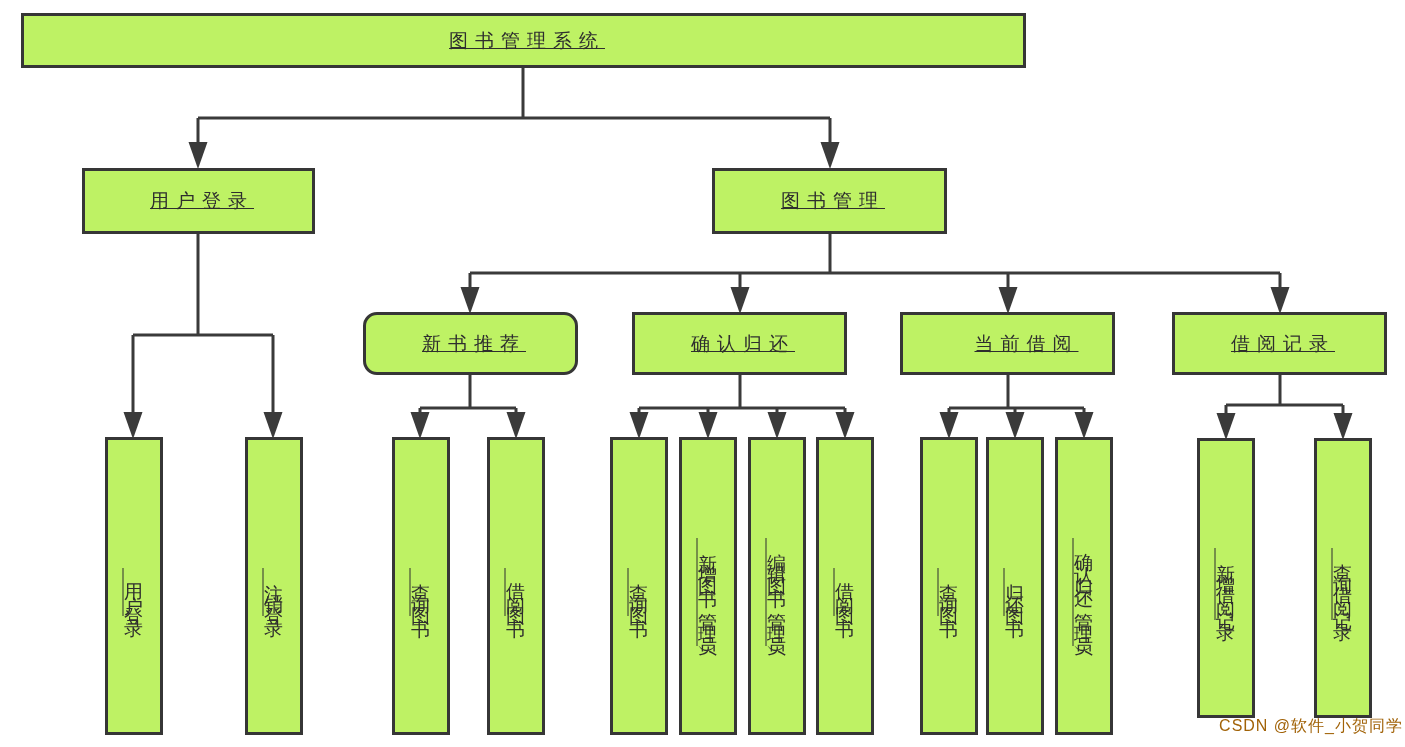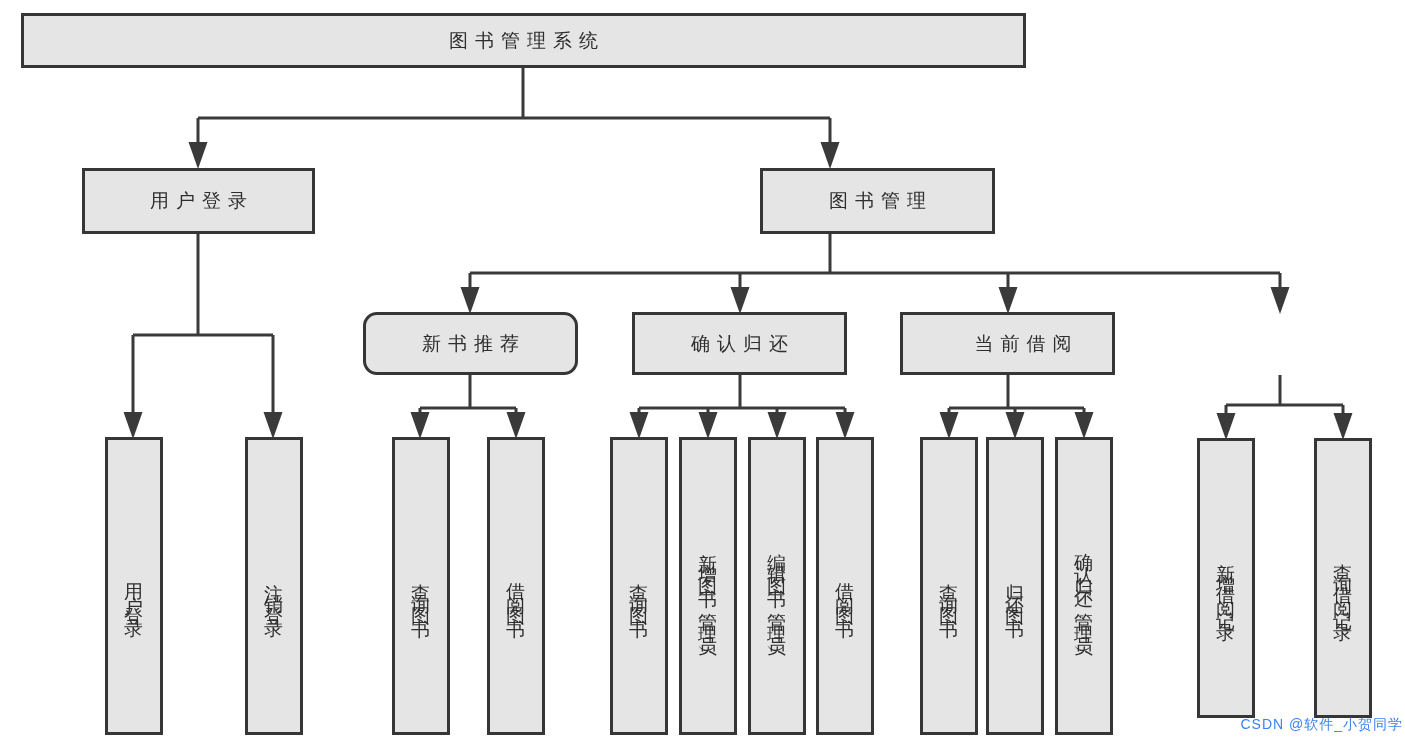--- a/index.html
+++ b/index.html
@@ -19,48 +19,49 @@
     position: absolute;
     left: 0;
     top: 0;
     width: 1405px;
     height: 747px;
   }
   .box {
     position: absolute;
     box-sizing: border-box;
     border: 3px solid #363636;
-    background: #e5e5e5;
+    background: #bef264;
     display: flex;
     align-items: center;
     justify-content: center;
     color: #2e2e2e;
+    text-decoration: underline;
   }
   .h-label {
     font-size: 19px;
     letter-spacing: 7px;
     padding-left: 7px; 
     white-space: nowrap;
   }
   .v-label {
     writing-mode: vertical-rl;
     text-orientation: mixed;
     font-size: 19px;
     letter-spacing: 12px;
     padding-top: 12px; 
     line-height: 1;
     white-space: nowrap;
   }
   .watermark {
     position: absolute;
     top: 716px;
     right: 2px;
-    font-size: 14px;
+    font-size: 16px;
     letter-spacing: 1px;
-    color: #3b82f6;
+    color: #a16207;
     z-index: 5;
     white-space: nowrap;
   }
 </style>
 </head>
 <body>
 
 <div class="canvas">
 
   <svg class="connectors" viewBox="0 0 1405 747" xmlns="http://www.w3.org/2000/svg">
@@ -96,32 +97,35 @@
     </g>
   </svg>
 
   <div class="box" style="left:21px; top:13px; width:1005px; height:55px;">
     <span class="h-label">图书管理系统</span>
   </div>
 
   <div class="box" style="left:82px; top:168px; width:233px; height:66px;">
     <span class="h-label">用户登录</span>
   </div>
-  <div class="box" style="left:712px; top:168px; width:235px; height:66px;margin-left:48px;">
+  <div class="box" style="left:712px; top:168px; width:235px; height:66px;">
     <span class="h-label">图书管理</span>
   </div>
 
   <div class="box" style="left:363px; top:312px; width:215px; height:63px;border-radius:14px;">
     <span class="h-label">新书推荐</span>
   </div>
   <div class="box" style="left:632px; top:312px; width:215px; height:63px;">
     <span class="h-label">确认归还</span>
   </div>
   <div class="box" style="left:900px; top:312px; width:215px; height:63px;padding-left:31px;">
     <span class="h-label">当前借阅</span>
+  </div>
+  <div class="box" style="left:1172px; top:312px; width:215px; height:63px;">
+    <span class="h-label">借阅记录</span>
   </div>
 
   <div class="box" style="left:105px; top:437px; width:58px; height:298px;">
     <span class="v-label">用户登录</span>
   </div>
   <div class="box" style="left:245px; top:437px; width:58px; height:298px;">
     <span class="v-label">注销登录</span>
   </div>
 
   <div class="box" style="left:392px; top:437px; width:58px; height:298px;">

